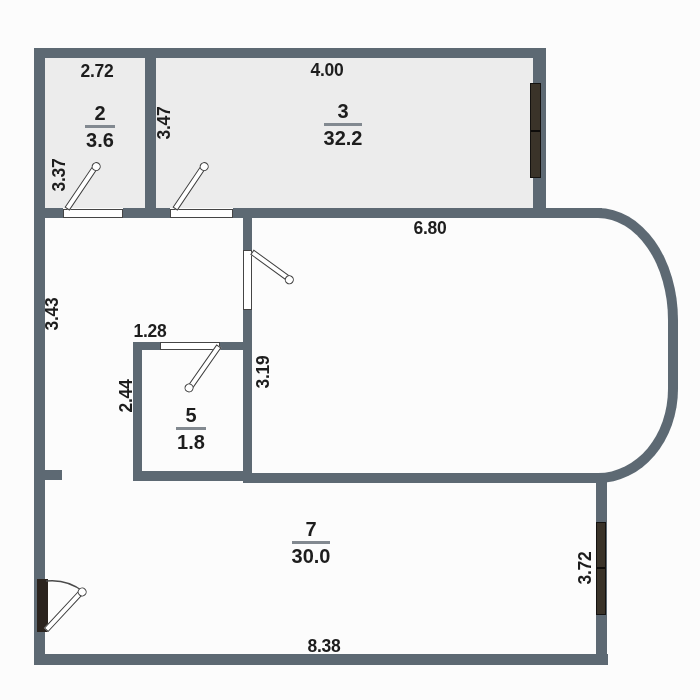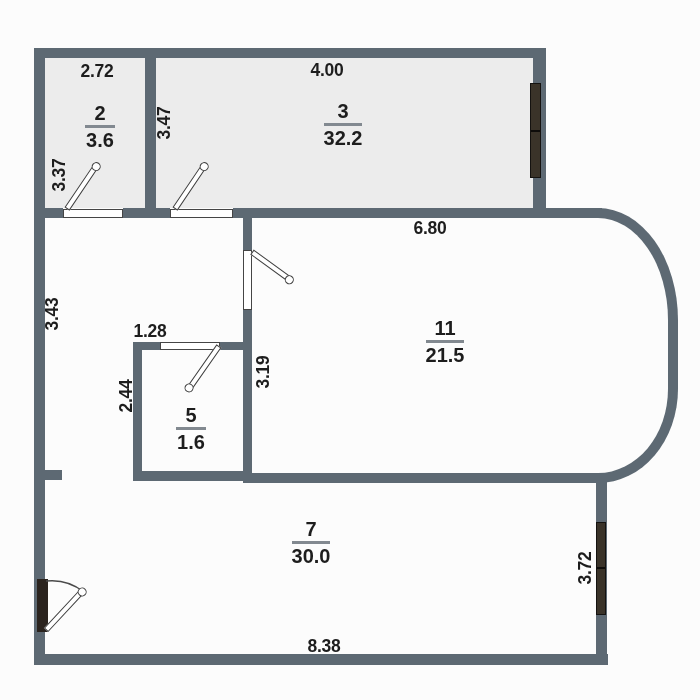--- a/index.html
+++ b/index.html
@@ -106,29 +106,24 @@
   <div class="room-label" style="left:65px;top:103px">
     <span>2</span>
     <span class="frac w30"></span>
     <span>3.6</span>
   </div>
   <div class="room-label" style="left:308px;top:101px">
     <span>3</span>
     <span class="frac w38"></span>
     <span>32.2</span>
   </div>
-  <div class="room-label" style="left:410px;top:318px">
-    <span>11</span>
-    <span class="frac w38"></span>
-    <span>21.5</span>
-  </div>
   <div class="room-label" style="left:156px;top:405px">
     <span>5</span>
     <span class="frac w30"></span>
-    <span>1.6</span>
+    <span>1.8</span>
   </div>
   <div class="room-label" style="left:276px;top:519px">
     <span>7</span>
     <span class="frac w38"></span>
     <span>30.0</span>
   </div>
 
 </div>
 
 </body></html>

